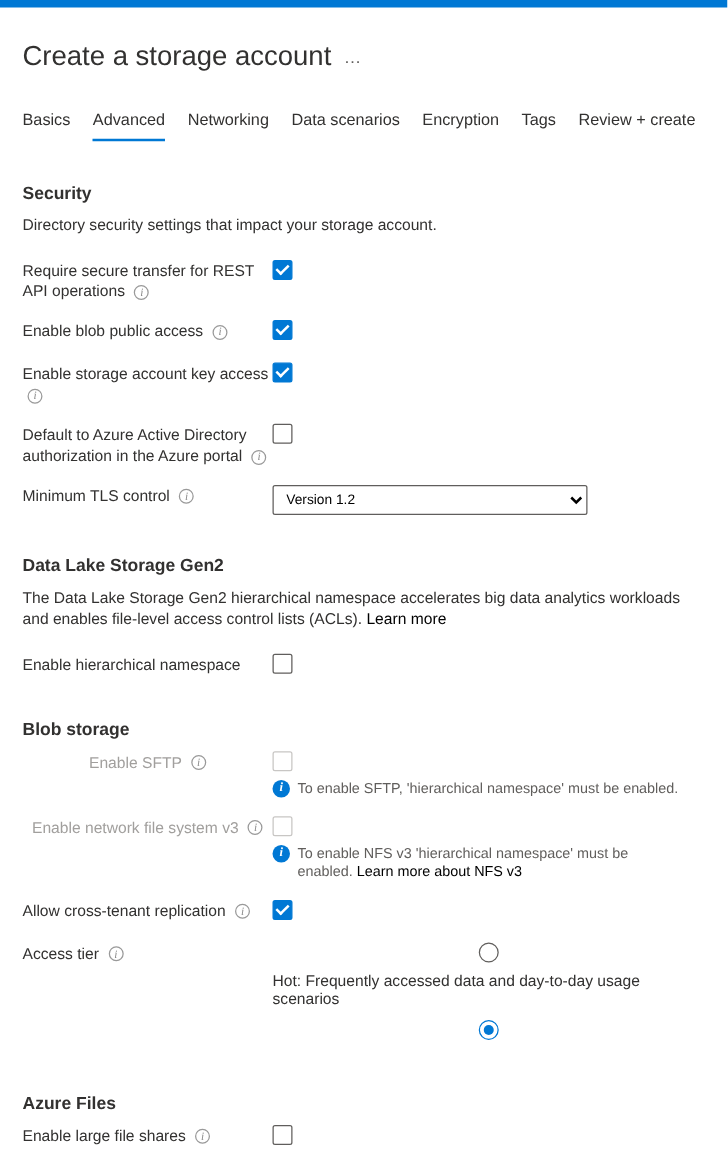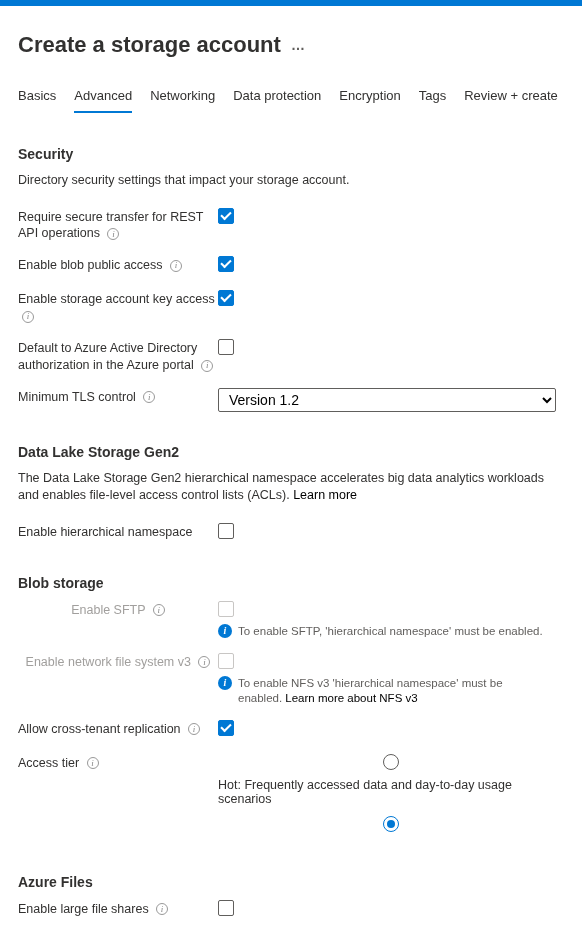--- a/index.html
+++ b/index.html
@@ -16,21 +16,21 @@
     background: #0078d4;
     width: 100%;
   }
 
   .page {
     padding: 0 18px 0 18px;
   }
 
   h1.title {
     font-size: 22px;
-    font-weight: 700;
+    font-weight: 400;
     margin: 26px 0 4px 0;
     display: flex;
     align-items: center;
     gap: 10px;
   }
   .title-ellipsis {
     font-size: 14px;
     color: #605e5c;
     letter-spacing: 2px;
     cursor: pointer;
@@ -121,23 +121,23 @@
   .chk.checked::after {
     content: "";
     width: 4px; height: 8px;
     border: solid #fff;
     border-width: 0 2px 2px 0;
     transform: rotate(45deg) translate(-1px, -1px);
   }
 
   
   select.tls {
-    width: 338px;
+    width: 252px;
     height: 24px;
-    font-size: 14px;
+    font-size: 11px;
     padding: 2px 6px;
     border: 1px solid #605e5c;
     border-radius: 2px;
     background: #fff;
   }
 
   
   .inline-info {
     display: flex;
     align-items: flex-start;
@@ -196,21 +196,21 @@
 
   <h1 class="title">
     <span>Create a storage account</span>
     <span class="title-ellipsis">…</span>
   </h1>
 
   <div class="tabs">
     <div class="tab">Basics</div>
     <div class="tab active">Advanced</div>
     <div class="tab">Networking</div>
-    <div class="tab">Data protection</div>
+    <div class="tab">Data scenarios</div>
     <div class="tab">Encryption</div>
     <div class="tab">Tags</div>
     <div class="tab">Review + create</div>
   </div>
 
   <div class="section-title">Security</div>
   <div class="section-desc">Directory security settings that impact your storage account.</div>
 
   <div class="field-row">
     <div class="field-label">

